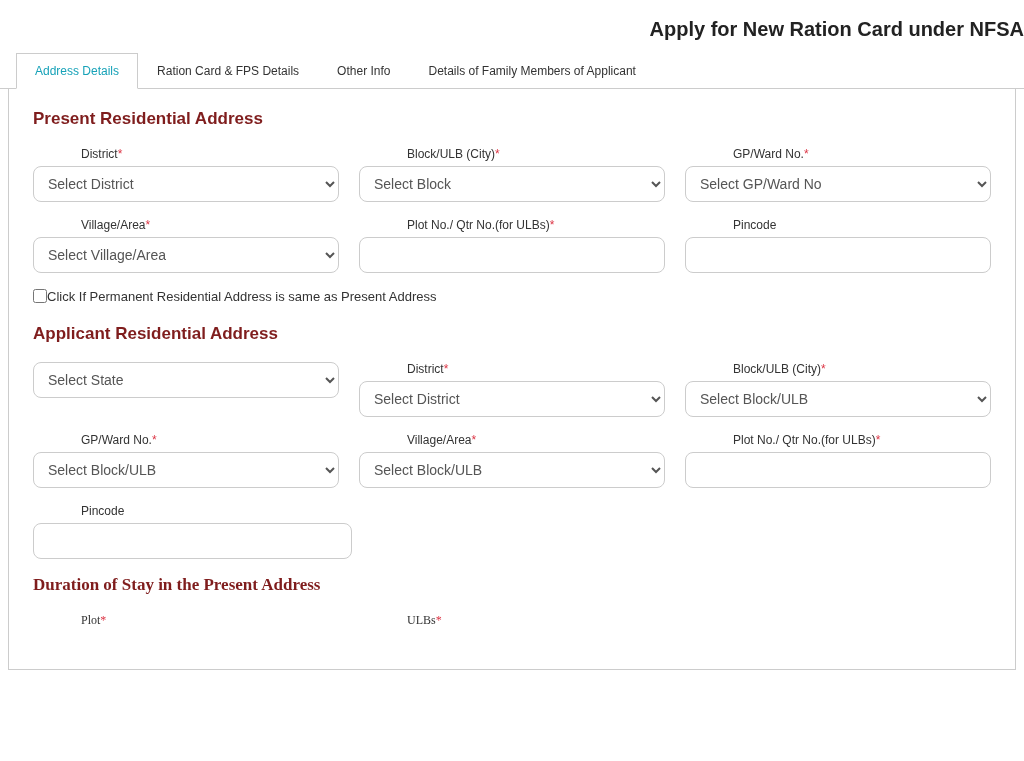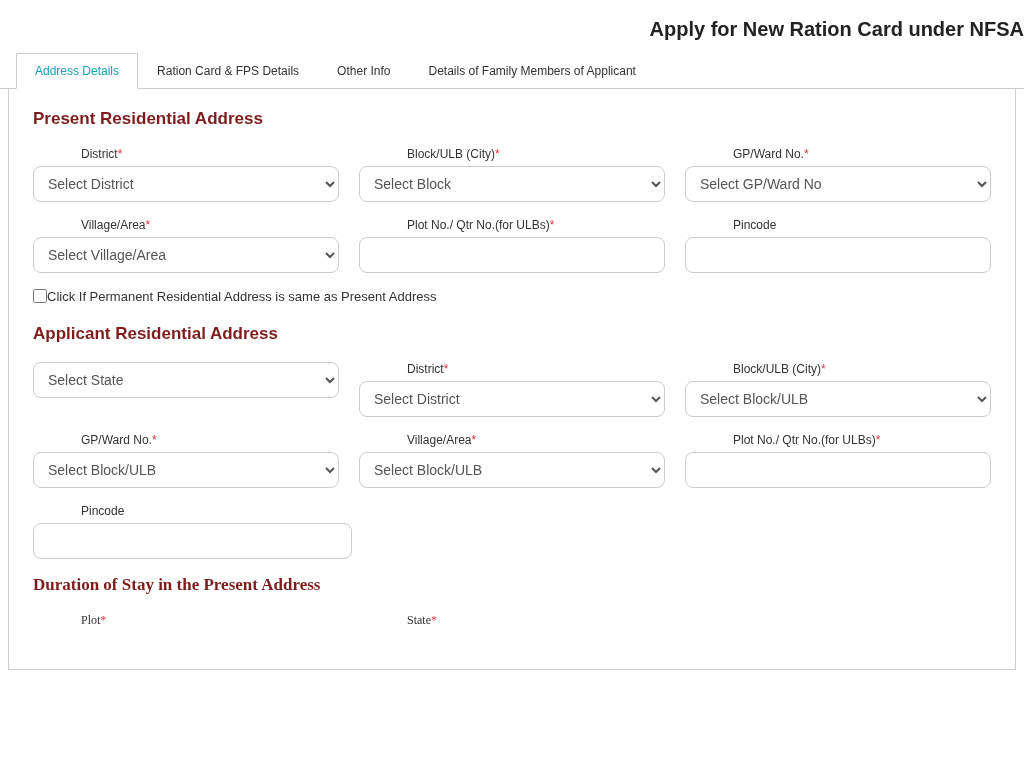--- a/index.html
+++ b/index.html
@@ -235,20 +235,20 @@
   <div class="duration-section">
     <div class="section-title">Duration of Stay in the Present Address</div>
     <div class="form-row cutoff">
       <div class="form-group">
         <label>
           <span>Plot</span><span class="required">*</span>
         </label>
       </div>
       <div class="form-group">
         <label>
-          <span>State</span><span class="required">*</span>
+          <span>ULBs</span><span class="required">*</span>
         </label>
       </div>
       <div class="form-group"></div>
     </div>
   </div>
 
 </div>
 
 </body></html>

